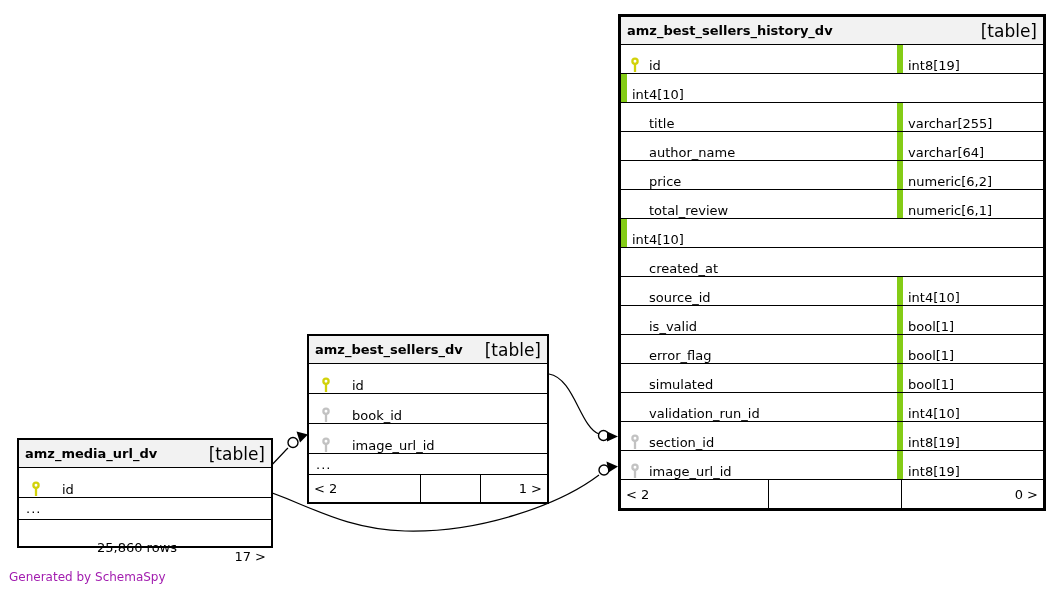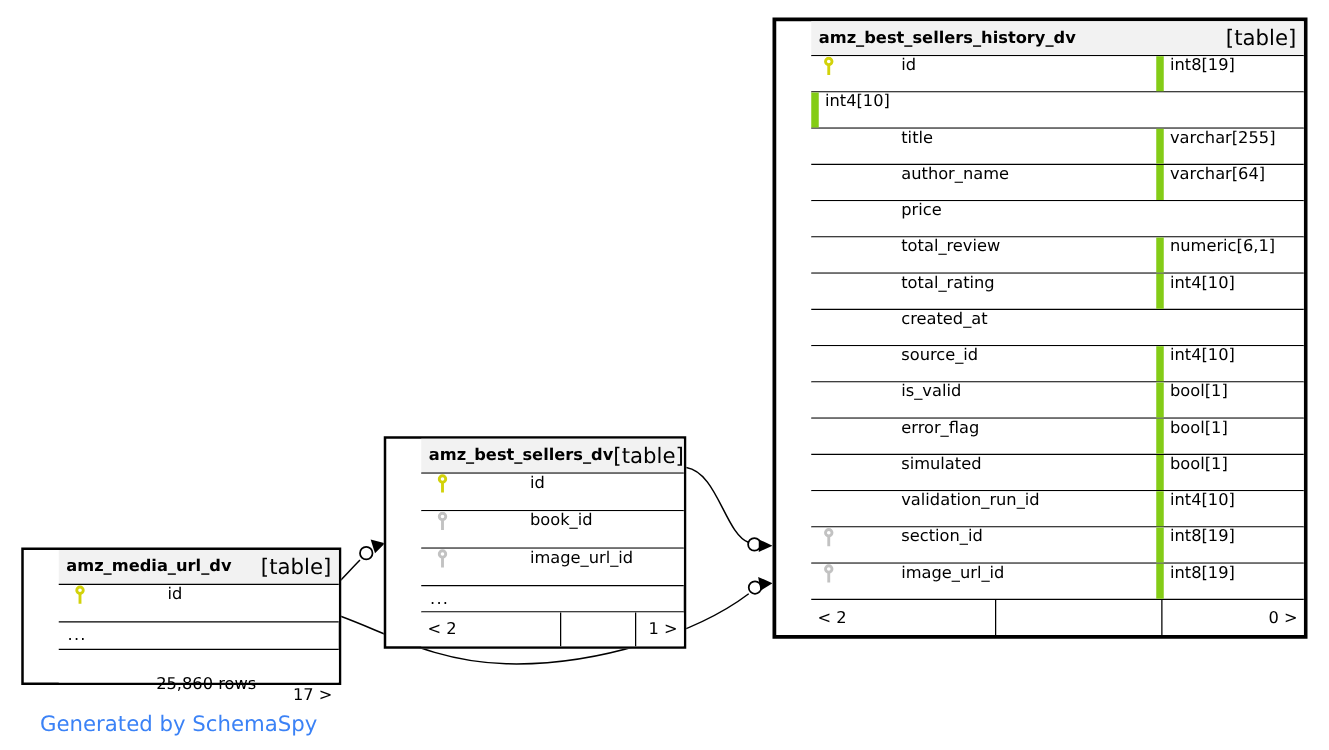--- a/index.html
+++ b/index.html
@@ -1,45 +1,45 @@
 <!DOCTYPE html>
 <html><head>
 <meta charset="utf-8">
 <style>
   html,body { margin:0; padding:0; background:#fff; }
   #stage {
     position:relative; width:1063px; height:600px; background:#ffffff;
     font-family:"DejaVu Sans","Liberation Sans",sans-serif; font-size:13px; color:#000;
     overflow:hidden;
   }
-  .tbl { position:absolute; background:#fff; border:2px solid #000; box-sizing:border-box;padding-left:28px; }
+  .tbl { position:absolute; background:#fff; border:2px solid #000; box-sizing:border-box; }
   .tbl.focus { border-width:3px; }
   .thead {
     display:flex; justify-content:space-between; align-items:center;
     background:#f2f2f2; border-bottom:1px solid #000;
     height:28px; padding:0 6px; box-sizing:border-box;
   }
   .thead .ttl { font-weight:bold; font-size:13px; }
   .thead .tag { font-size:17px; }
   .row { display:flex; align-items:stretch; border-bottom:1px solid #000; height:29px; box-sizing:border-box; background:#fff; }
   .row:last-child { border-bottom:none; }
-  .cell { display:flex; align-items:flex-start; box-sizing:border-box; overflow:hidden; white-space:nowrap;gap:44px; }
+  .cell { display:flex; align-items:flex-end; box-sizing:border-box; overflow:hidden; white-space:nowrap; }
   .cell.name { flex:0 0 auto; padding-left:8px; }
   .cell.type { flex:1 1 auto; border-left:6px solid #84cc16; padding-left:5px; }
   .keyslot { width:11px; display:inline-flex; justify-content:center; margin-right:9px; flex:0 0 11px; }
   .wide-gutter .keyslot { margin-left:3px; margin-right:21px; }
   .key-pk { color:#d2d20a; }
   .key-fk { color:#c2c2c2; }
   .ellipsis-row { height:21px; display:flex; align-items:center; padding-left:7px; border-bottom:1px solid #000; box-sizing:border-box; letter-spacing:1px; }
   .tfoot { display:flex; height:28px; box-sizing:border-box; }
   .fcell { box-sizing:border-box; display:flex; align-items:center; padding:0 5px; }
   .fcell + .fcell { border-left:1px solid #000; }
   .fcell.r { justify-content:flex-end; }
   #edges { position:absolute; left:0; top:0; pointer-events:none; }
-  #gen-note { position:absolute; left:32px; top:570px; font-size:17px; color:#3b82f6; }
+  #gen-note { position:absolute; left:9px; top:570px; font-size:12px; color:#a21caf; }
   
   .tbl.focus .cell.name { width:276px; }
   .h-f1 { width:147px; } .h-f2 { width:133px; } .h-f3 { flex:1; }
   .s-f1 { width:111px; } .s-f2 { width:60px; }  .s-f3 { flex:1; }
   .m-f1 { width:50px; }  .m-f2 { width:113px;margin-top:27px; } .m-f3 { flex:1;margin-top:36px; }
   .fullrow { flex:1 1 auto; padding-left:0; }
 </style>
 </head>
 <body>
 
@@ -96,33 +96,30 @@
           <span class="keyslot"></span>
           <span>author_name</span>
         </div>
       <div class="cell type">varchar[64]</div>
     </div>
     <div class="row">
       <div class="cell name">
           <span class="keyslot"></span>
           <span>price</span>
         </div>
+      <div class="cell type">numeric[6,2]</div>
     </div>
     <div class="row">
       <div class="cell name">
           <span class="keyslot"></span>
           <span>total_review</span>
         </div>
       <div class="cell type">numeric[6,1]</div>
     </div>
     <div class="row">
-      <div class="cell name">
-          <span class="keyslot"></span>
-          <span>total_rating</span>
-        </div>
       <div class="cell type">int4[10]</div>
     </div>
     <div class="row">
       <div class="cell name">
           <span class="keyslot"></span>
           <span>created_at</span>
         </div>
     </div>
     <div class="row">
       <div class="cell name">
@@ -184,21 +181,21 @@
       <div class="cell type">int8[19]</div>
     </div>
 
     <div class="row tfoot">
       <div class="fcell h-f1">&lt; 2</div>
       <div class="fcell h-f2"></div>
       <div class="fcell h-f3 r">0 &gt;</div>
     </div>
   </div>
 
-  <div class="tbl wide-gutter" style="left:307px; top:349px; width:242px;">
+  <div class="tbl wide-gutter" style="left:307px; top:334px; width:242px;">
     <div class="thead">
       <span class="ttl">amz_best_sellers_dv</span>
       <span class="tag">[table]</span>
     </div>
     <div class="row" style="height:30px;">
       <div class="cell name fullrow" style="padding-left:8px;">
           <span class="keyslot key-pk">
             <svg width="10" height="16" viewBox="0 0 10 16">
               <circle cx="5" cy="4.2" r="2.6" fill="none" stroke="currentColor" stroke-width="2.3"></circle>
               <line x1="5" y1="6.8" x2="5" y2="15" stroke="currentColor" stroke-width="2.3"></line>

